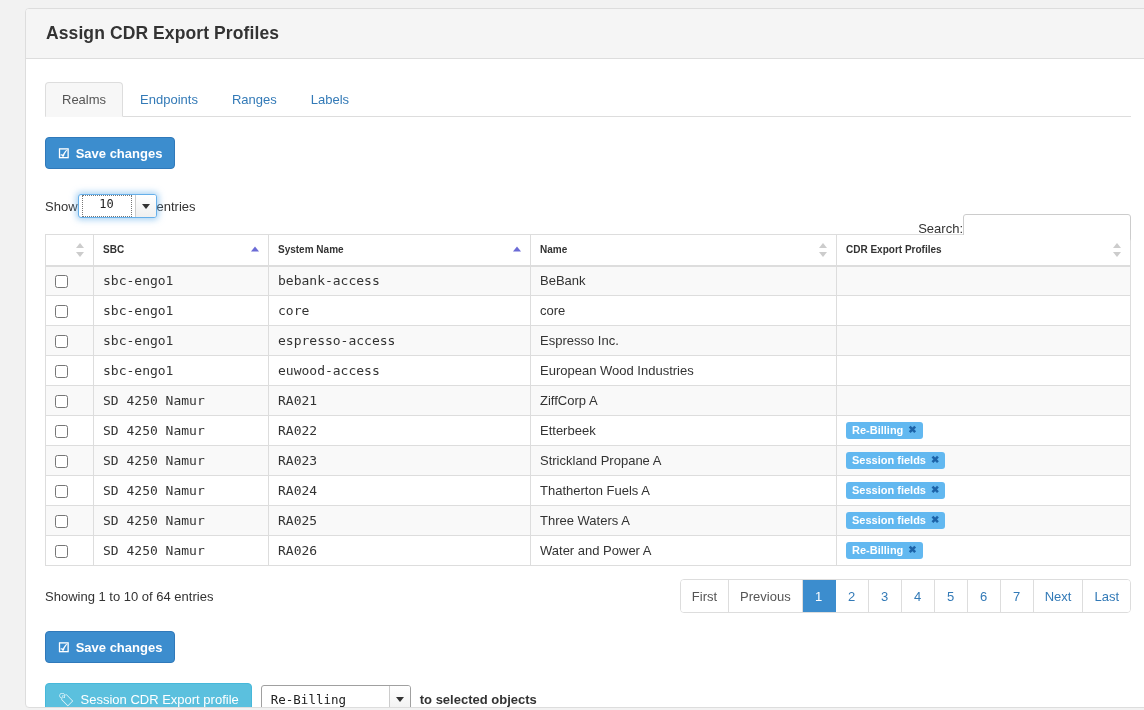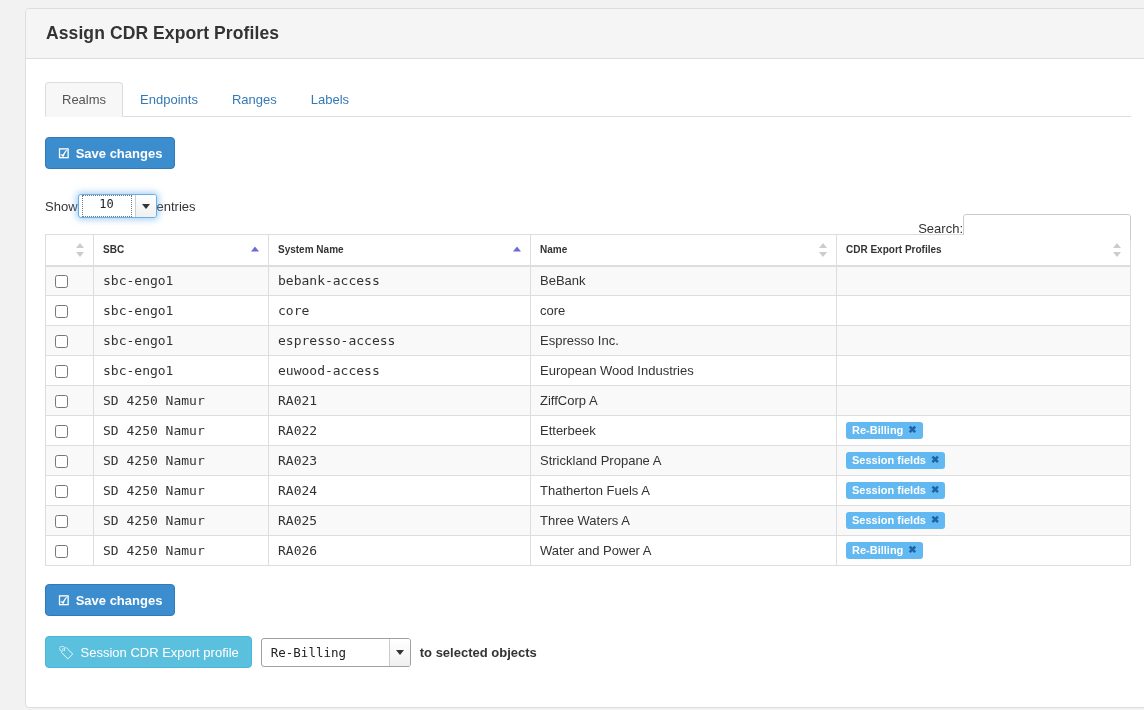--- a/index.html
+++ b/index.html
@@ -536,20 +536,36 @@
               <td class="mono">RA026</td>
               <td>Water and Power A</td>
               <td><span class="tag">
                   <span>Re-Billing</span>
                   <span class="tag-x">✖</span>
                 </span></td>
             </tr>
           </tbody>
       </table>
 
+      <div class="table-footer">
+        <div class="dt-info">Showing 1 to 10 of 64 entries</div>
+        <div class="pagination" id="pagination">
+            <div class="page-btn disabled">First</div>
+            <div class="page-btn disabled">Previous</div>
+            <div class="page-btn active">1</div>
+            <div class="page-btn">2</div>
+            <div class="page-btn">3</div>
+            <div class="page-btn">4</div>
+            <div class="page-btn">5</div>
+            <div class="page-btn">6</div>
+            <div class="page-btn">7</div>
+            <div class="page-btn">Next</div>
+            <div class="page-btn">Last</div>
+          </div>
+      </div>
 
       <div class="bottom-actions">
         <button class="btn btn-primary">
           <span class="btn-ico">☑</span>
           <span>Save changes</span>
         </button>
 
         <div class="assign-row">
           <button class="btn btn-info">
             <span class="btn-ico">🏷</span>

